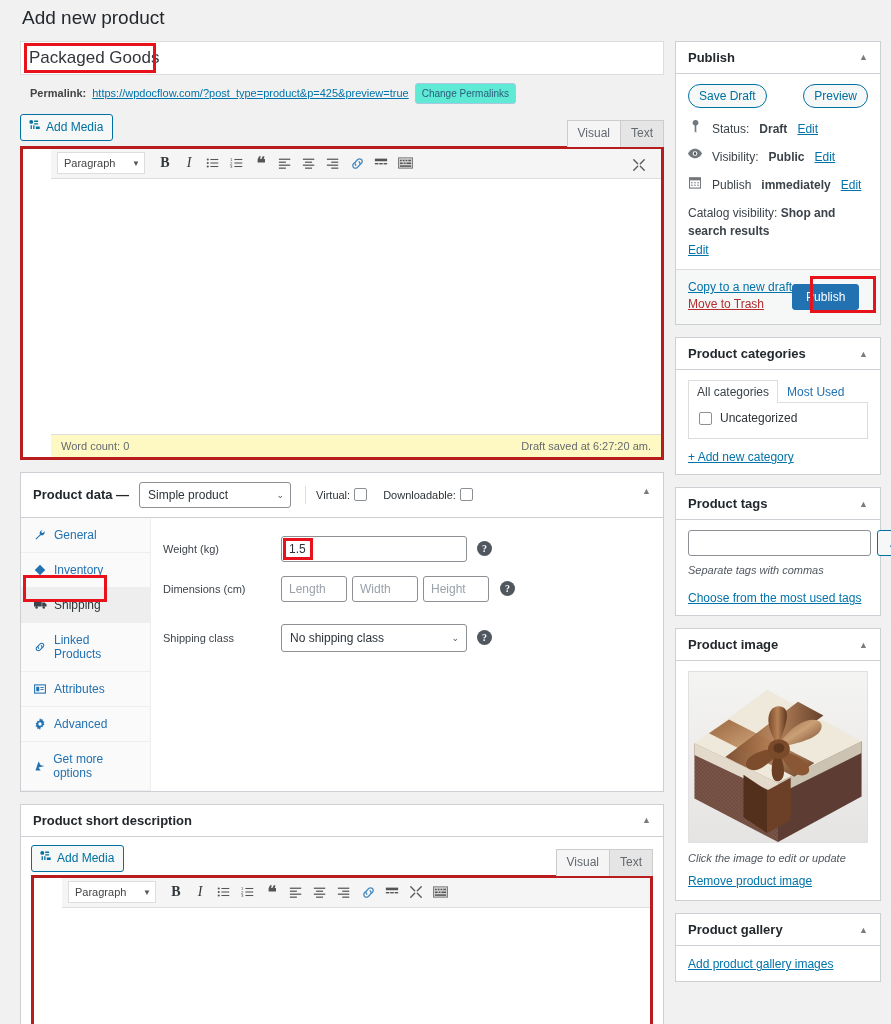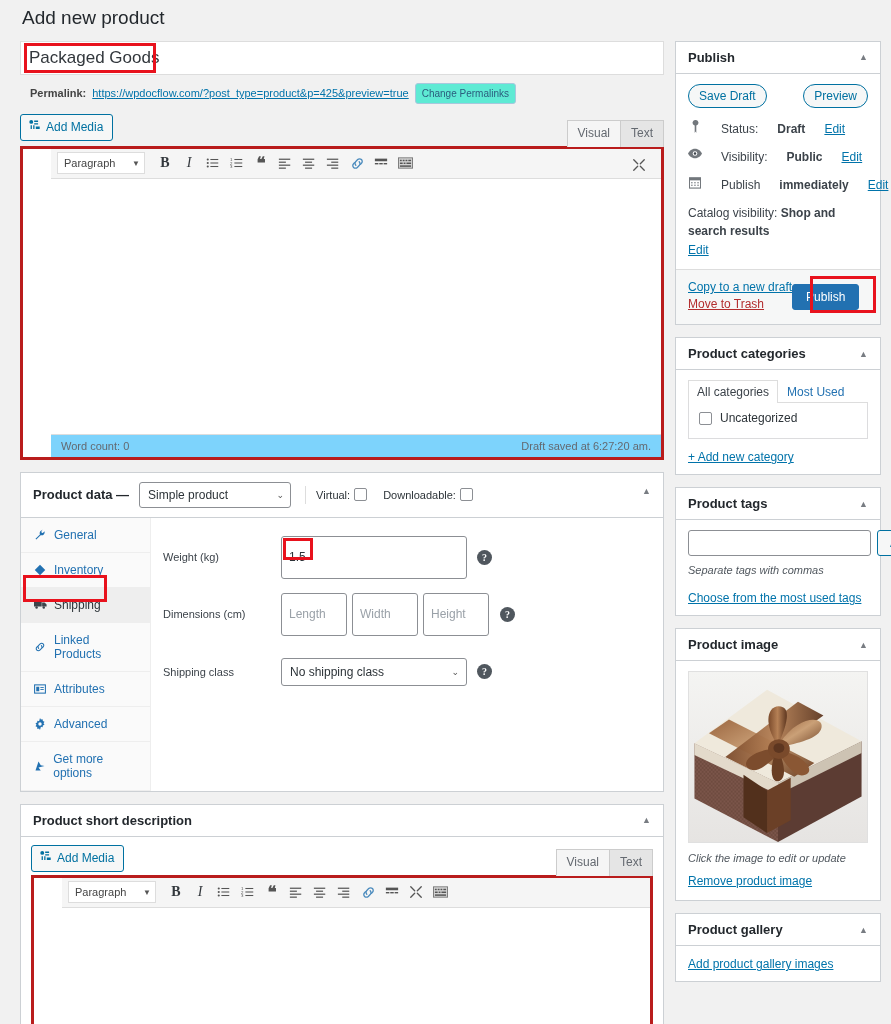--- a/index.html
+++ b/index.html
@@ -93,21 +93,21 @@
   }
   .tbtn svg { display:block; }
   .tbtn.b { font-weight:700; font-family:"Liberation Serif",serif; font-size:14px; color:#32373c;}
   .tbtn.i { font-style:italic; font-family:"Liberation Serif",serif; font-size:14px; color:#32373c;}
   .tbtn.quote { font-family:"Liberation Serif",serif; font-size:17px; font-weight:700; line-height:1;}
   .tbtn.link { color:#4b8bbd; }
   .tb-right { position:absolute; right:10px; top:5px; }
 
   .mce-body { height: 255px; background:#fff; }
   .mce-status {
-    background:#7dd3fc; border-top:1px solid #ddd;
+    background:#fef9c3; border-top:1px solid #ddd;
     font-size:11px; color:#646970; display:flex;
     justify-content:space-between; padding: 5px 10px; height:23px;
   }
 
   
   .metabox { background:#fff; border:1px solid #ccd0d4; margin-top: 12px; }
   .mb-head {
     display:flex; align-items:center; justify-content:space-between;
     border-bottom:1px solid #ccd0d4; padding: 8px 12px;
   }
@@ -141,21 +141,21 @@
     font-size:12px; color:#2271b1; padding: 10px 10px 10px 12px;
     border-bottom:1px solid #eee; cursor:pointer; position:relative;
   }
   .pd-tab .ic { width:14px; display:inline-flex; justify-content:center; color:#2271b1;}
   .pd-tab.active { background:#eee; color:#2c3338; }
   .pd-tab.active .ic { color:#3c434a; }
   .pd-panel { flex:1; padding: 18px 0 0 0; }
   .field-row { display:flex; align-items:center; margin-bottom: 14px; padding-left: 12px;}
   .field-lbl { width: 118px; font-size:11px; color:#3c434a; }
   .inp {
-    height:43px; border:1px solid #8c8f94; border-radius:3px;
+    height:26px; border:1px solid #8c8f94; border-radius:3px;
     background:#fff; font-size:12px; color:#2c3338; padding: 0 7px;
     font-family:"Liberation Sans",sans-serif; outline:none;
   }
   .inp::placeholder { color:#9aa1a8; }
   .w-weight { width: 186px; position:relative; }
   .w-dim { width: 66px; margin-right: 5px; }
   .help {
     width:15px;height:15px;border-radius:50%;background:#50575e;color:#fff;
     font-size:10px; font-weight:700; display:inline-flex; align-items:center;
     justify-content:center; margin-left:10px; cursor:pointer;
@@ -169,21 +169,21 @@
   }
 
   
   .side-body { padding: 10px 12px; }
   .btn-sec {
     border:1px solid #0071a1; border-radius:12px; background:#f6f7f7;
     color:#0071a1; font-size:12px; padding: 4px 10px; cursor:pointer;
   }
   .pub-row { display:flex; justify-content:space-between; margin-bottom: 12px; }
   .meta-line {
-    display:flex; align-items:flex-start; gap:19px; font-size:12px;
+    display:flex; align-items:flex-start; gap:10px; font-size:12px;
     color:#3c434a; margin-bottom: 10px; line-height:1.5;
   }
   .meta-line .mi { width:14px; color:#72777c; display:inline-flex; justify-content:center; flex:none;}
   .pub-footer {
     border-top:1px solid #ddd; background:#f6f7f7;
     display:flex; justify-content:flex-start; align-items:center;
     padding: 10px 12px; position:relative; min-height:52px;
   }
   .pub-left a { display:block; font-size:12px; margin-bottom:3px; }
   .trash { color:#b32d2e !important; }

